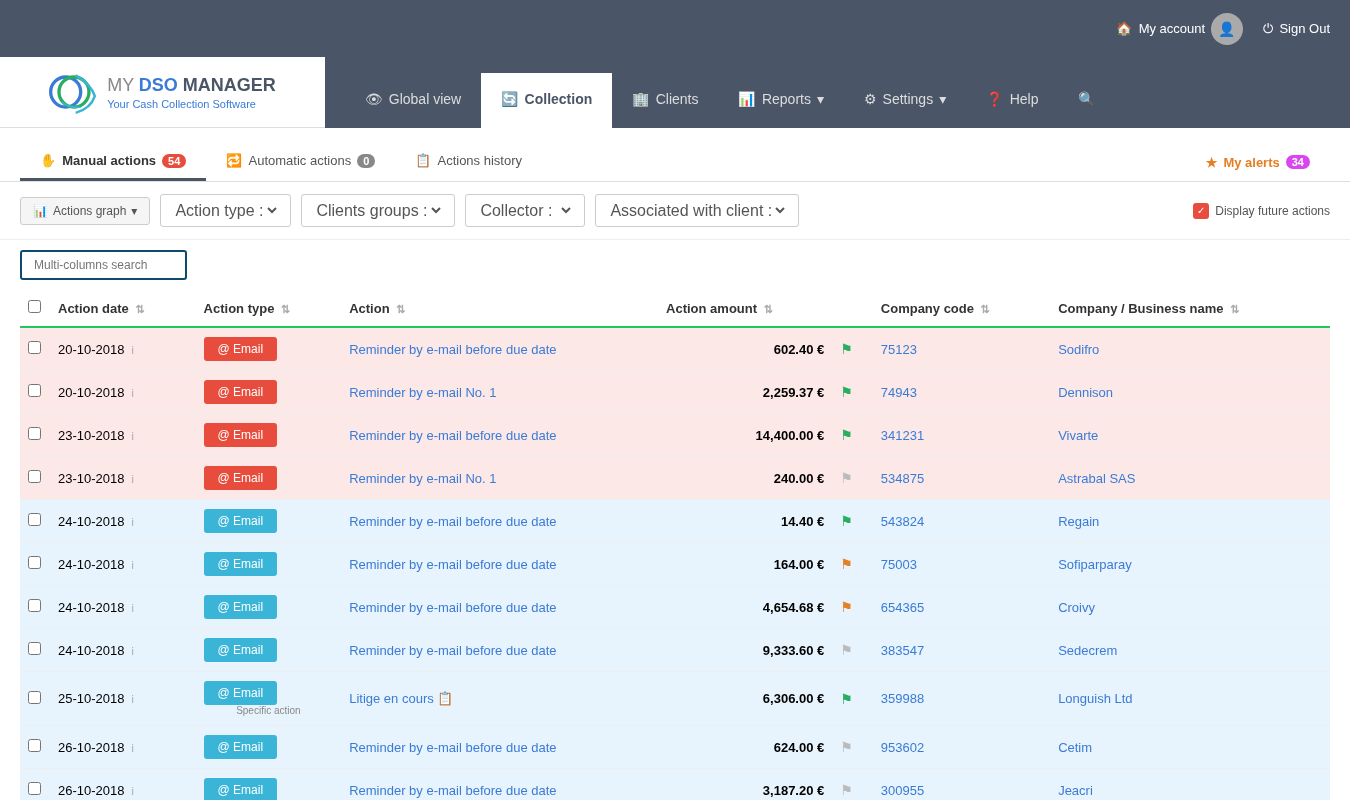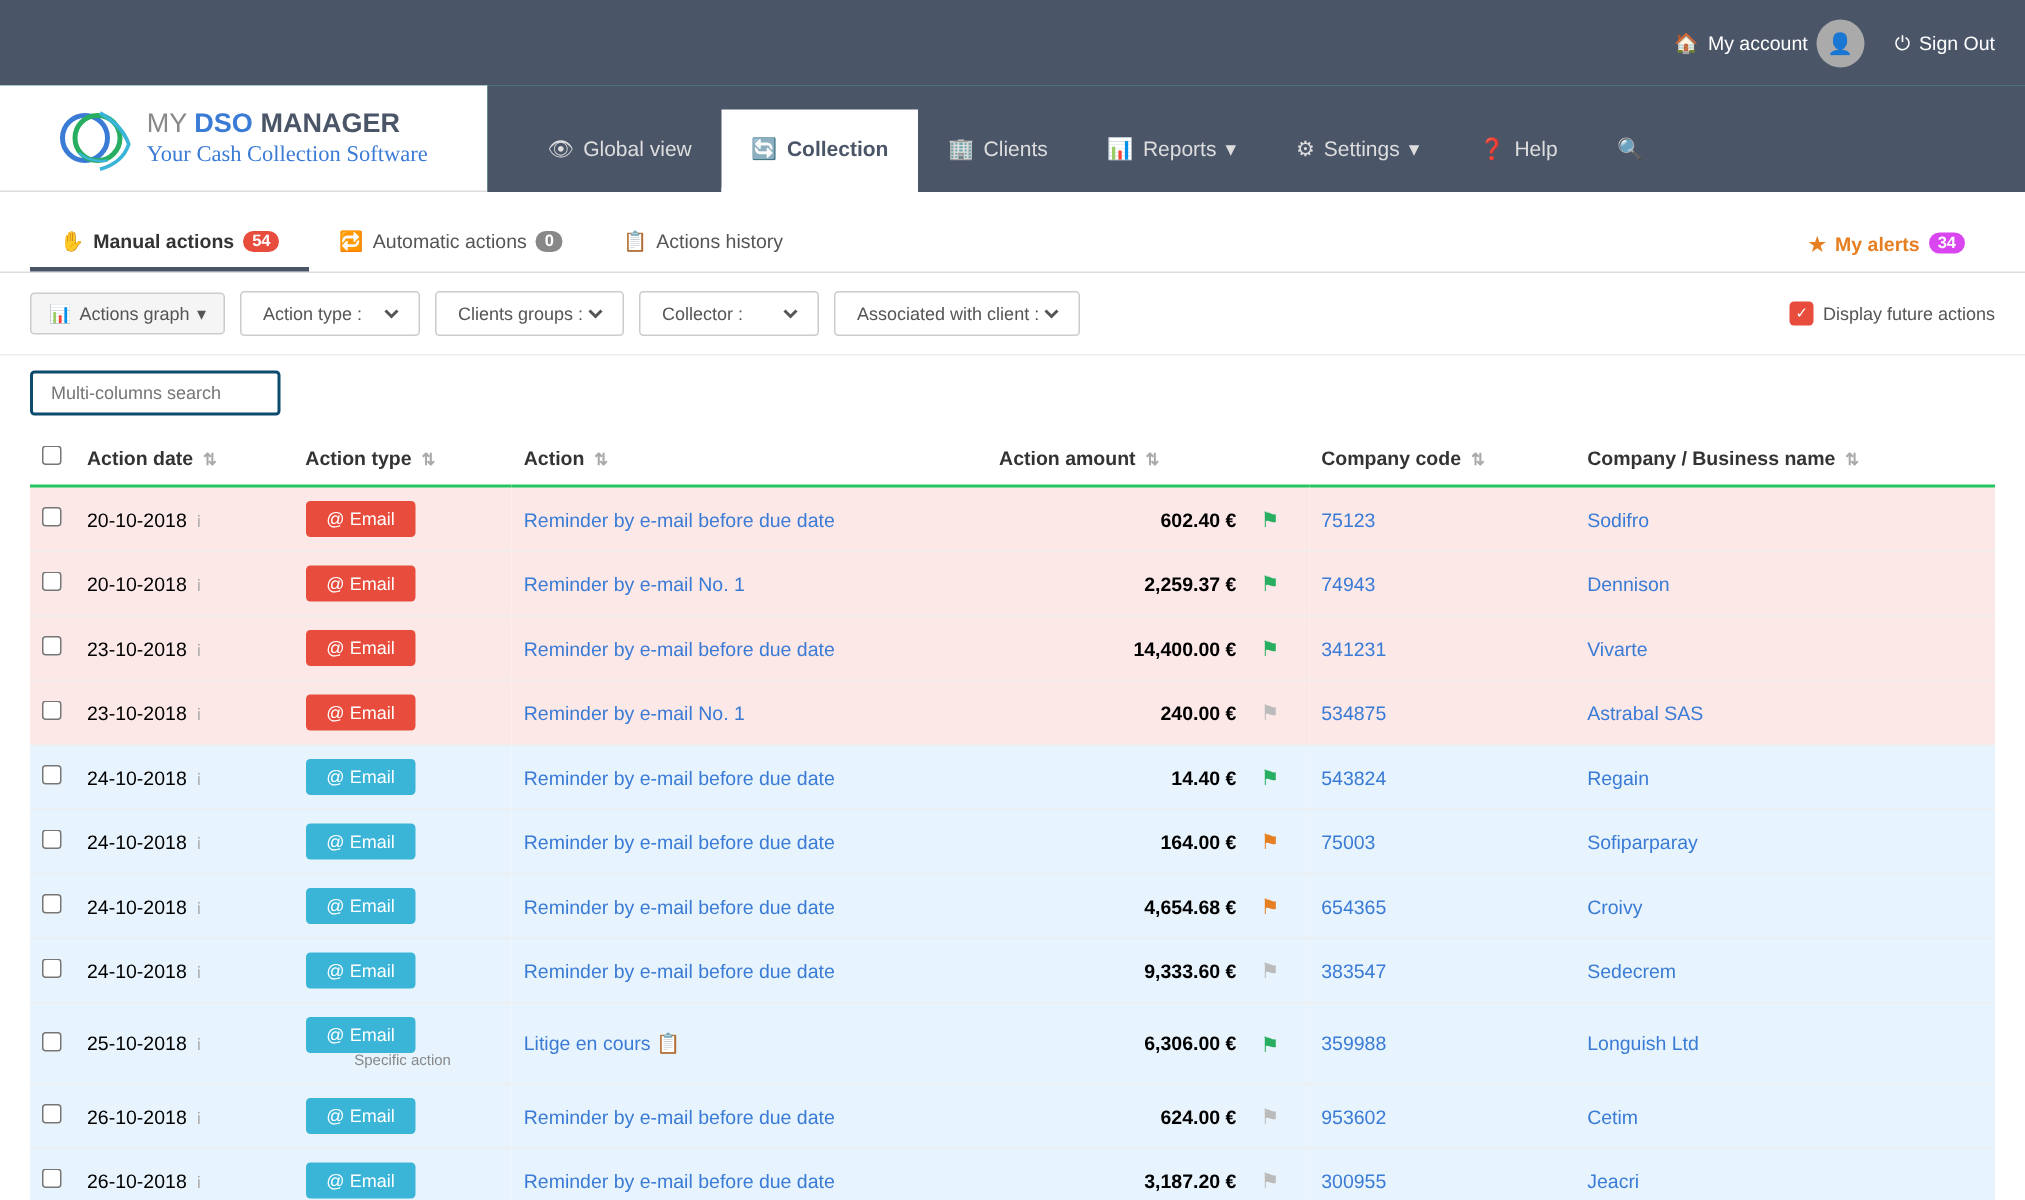--- a/index.html
+++ b/index.html
@@ -43,21 +43,21 @@
     .logo-area {
       width: 325px;
       background: #fff;
       display: flex;
       flex-direction: column;
       align-items: center;
       justify-content: center;
       padding: 10px 20px;
       border-bottom: 1px solid #ddd;
     }
-    .logo-subtitle { font-size: 15px; color: #3a7bd5; margin-top: 2px; font-family: Liberation Serif, serif; }
+    .logo-subtitle { font-size: 11px; color: #3a7bd5; margin-top: 2px; }
 
     
     .nav-bar {
       flex: 1;
       background: #4a5568;
       display: flex;
       align-items: flex-end;
       padding-left: 20px;
     }
     .nav-item {
@@ -174,21 +174,21 @@
       border-radius: 3px;
       cursor: pointer;
       font-size: 12px;
       color: #555;
       min-width: 120px;
       position: relative;
     }
     .filter-select select {
       border: none;
       background: transparent;
-      font-size: 12px;
+      font-size: 16px;
       color: #555;
       outline: none;
       width: 100%;
     }
     .display-future {
       display: flex;
       align-items: center;
       gap: 6px;
       font-size: 12px;
       color: #555;

